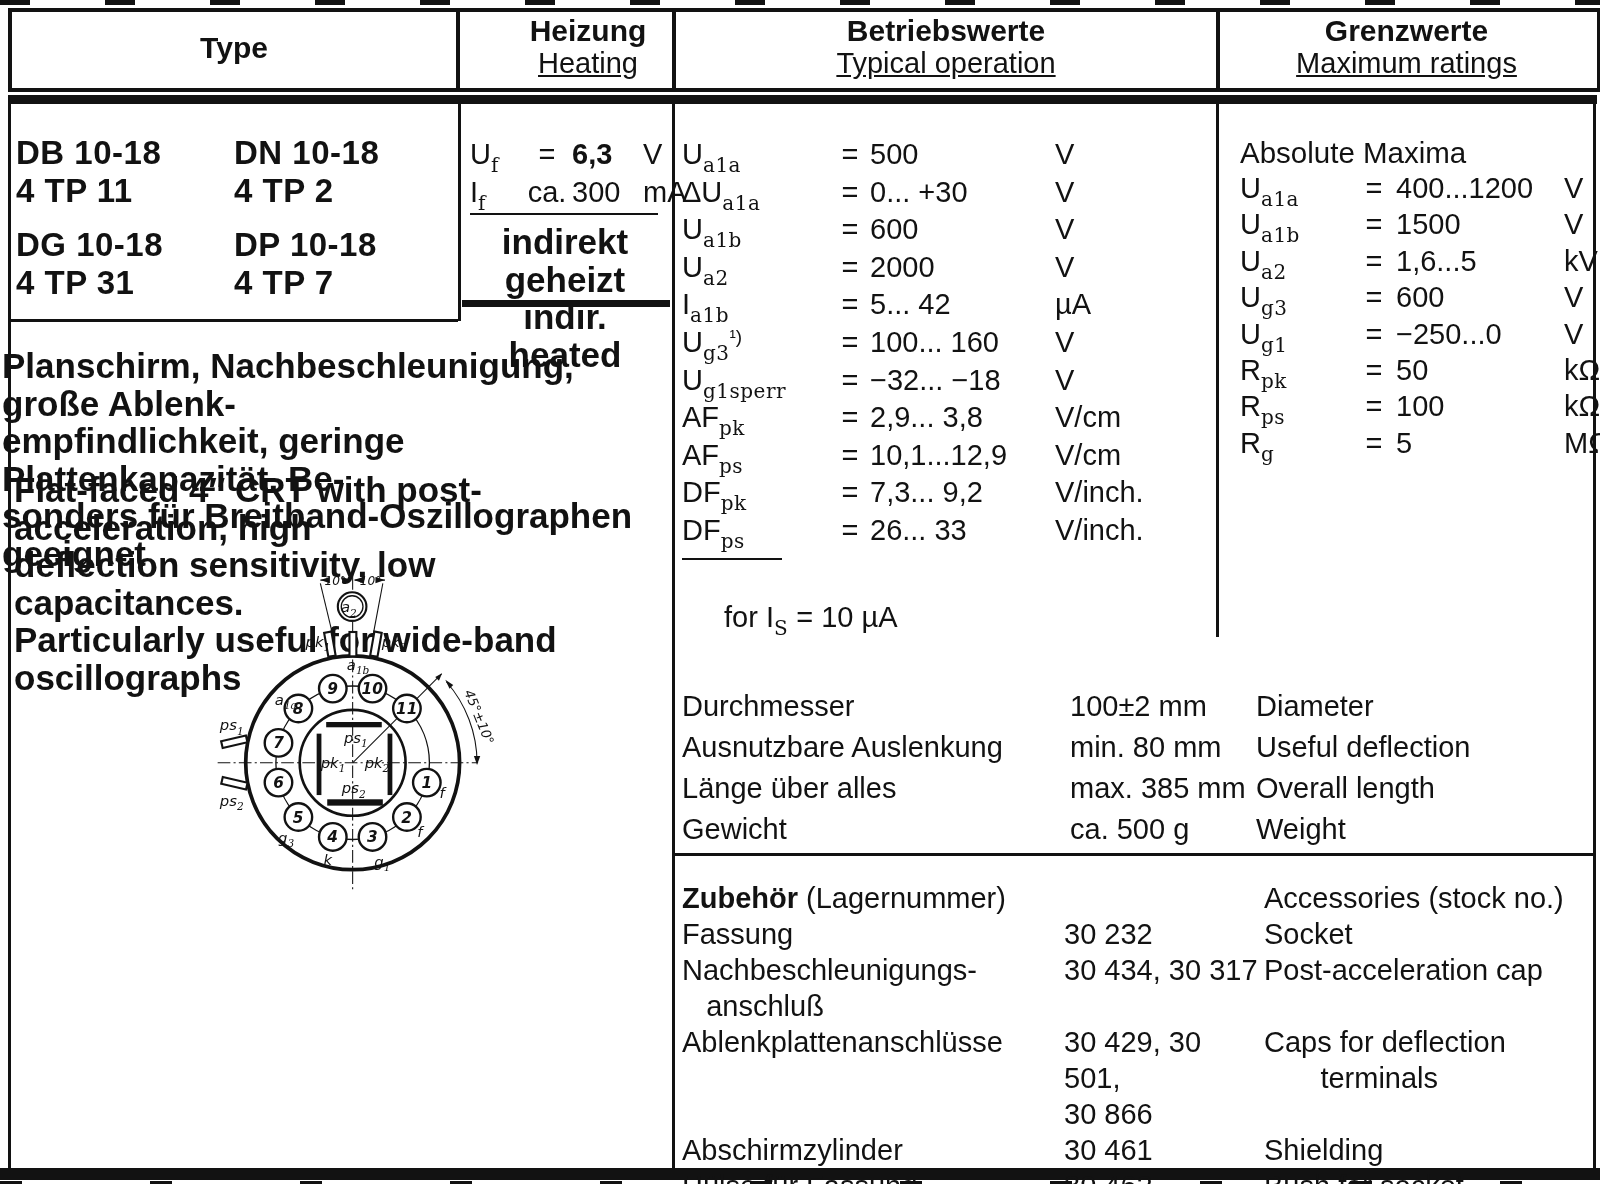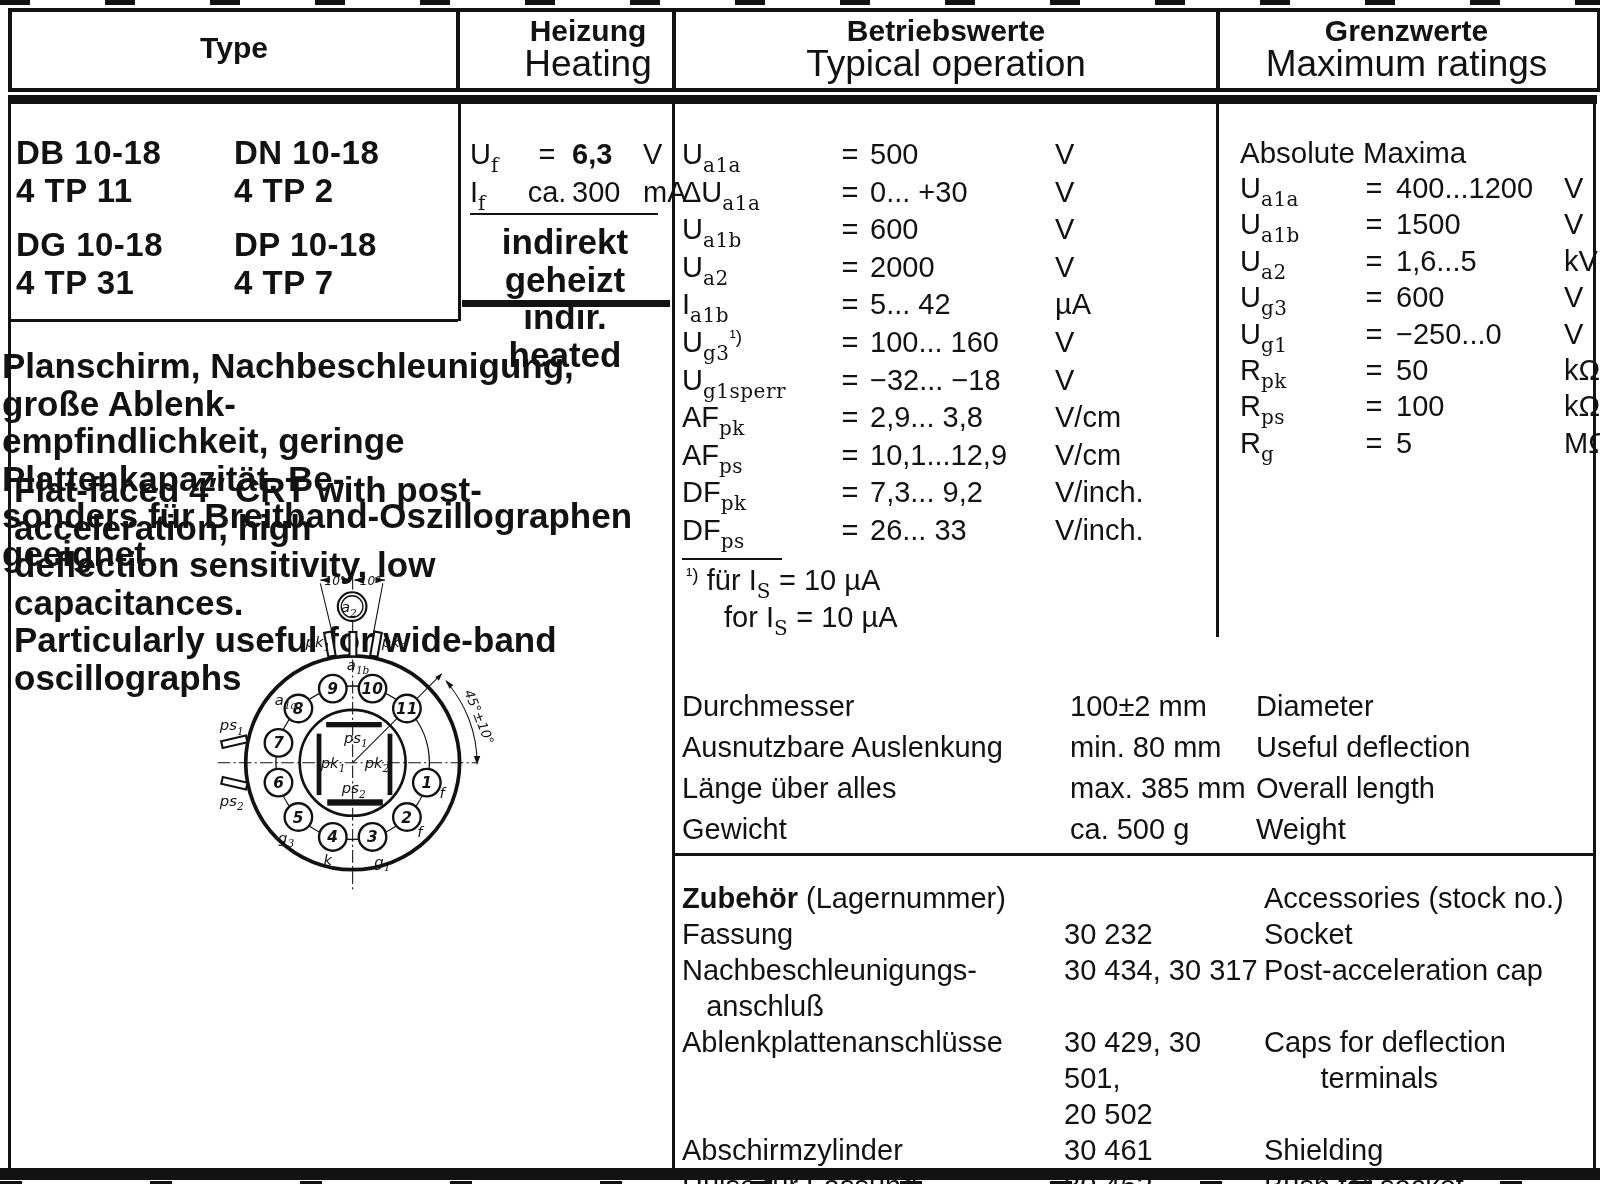--- a/index.html
+++ b/index.html
@@ -14,21 +14,21 @@
   .hline{position:absolute;height:3px;background:#121212;}
   .top-marks{position:absolute;left:0;top:0;width:1600px;height:5px;
      background:repeating-linear-gradient(90deg,#121212 0 30px,transparent 30px 105px);}
   .bottom-band{position:absolute;left:0;top:1168px;width:1600px;height:12px;background:#121212;}
   .bottom-ticks{position:absolute;left:0;top:1181px;width:1600px;height:3px;
      background:repeating-linear-gradient(90deg,#121212 0 22px,transparent 22px 150px);}
   
   .hcell{position:absolute;top:14px;height:66px;display:flex;flex-direction:column;
          align-items:center;justify-content:center;line-height:33px;}
   .hcell .b{font-weight:700;font-size:30px;}
-  .hcell .r{font-weight:400;font-size:37px;}
+  .hcell .r{font-weight:400;font-size:29px;text-decoration:underline;}
   
   .typename{font-size:33px;font-weight:700;line-height:38px;white-space:pre-line;letter-spacing:.5px;}
   
   .prow{display:grid;font-size:29px;}
   .op .prow{grid-template-columns:148px 40px 172px auto;height:37.6px;align-items:start;}
   .lim .prow{grid-template-columns:112px 44px 158px auto;height:36.4px;align-items:start;}
   .heat .prow{grid-template-columns:52px 50px 64px auto;height:38px;}
   .sym{white-space:nowrap;}
   .sub{font-family:"DejaVu Serif",serif;font-size:20px;vertical-align:-8px;letter-spacing:.5px;}
   .fnmark{font-size:19px;vertical-align:9px;}
@@ -185,26 +185,20 @@
       </div>
     <div class="prow">
         <span class="sym"><span>DF</span><span class="sub">ps</span></span>
         <span class="ctr">=</span>
         <span class="val">26...  33</span>
         <span class="unit">V/inch.</span>
       </div>
   </div>
 
   <div class="hline" style="left:682px;top:558px;width:100px;height:2px"></div>
-  <div class="abs" style="left:686px;top:564px;font-size:29px">
-    <span class="fnmark">¹)</span>
-    <span>für</span>
-    <span>I</span><span class="sub">S</span>
-    <span>= 10 µA</span>
-  </div>
   <div class="abs" style="left:724px;top:601px;font-size:29px">
     <span>for</span>
     <span>I</span><span class="sub">S</span>
     <span>= 10 µA</span>
   </div>
 
   <div class="abs" style="left:1240px;top:136px;font-size:29.5px">Absolute Maxima</div>
   <div class="abs lim" style="left:1240px;top:172px;width:348px">
     <div class="prow">
         <span class="sym"><span>U</span><span class="sub">a1a</span></span>
@@ -278,21 +272,21 @@
 
     <span class="cell">Fassung</span>
       <span class="cell">30 232</span>
       <span class="cell">Socket</span>
     <span class="cell">Nachbeschleunigungs-
 &nbsp;&nbsp;&nbsp;anschluß</span>
       <span class="cell">30 434, 30 317</span>
       <span class="cell">Post-acceleration cap</span>
     <span class="cell">Ablenkplattenanschlüsse</span>
       <span class="cell">30 429, 30 501,
-20 502</span>
+30 866</span>
       <span class="cell">Caps for deflection
 &nbsp;&nbsp;&nbsp;&nbsp;&nbsp;&nbsp;&nbsp;terminals</span>
     <span class="cell">Abschirmzylinder</span>
       <span class="cell">30 461</span>
       <span class="cell">Shielding</span>
     <span class="cell">Hülse für Fassung</span>
       <span class="cell">30 462</span>
       <span class="cell">Bush for socket</span>
   </div>
 

